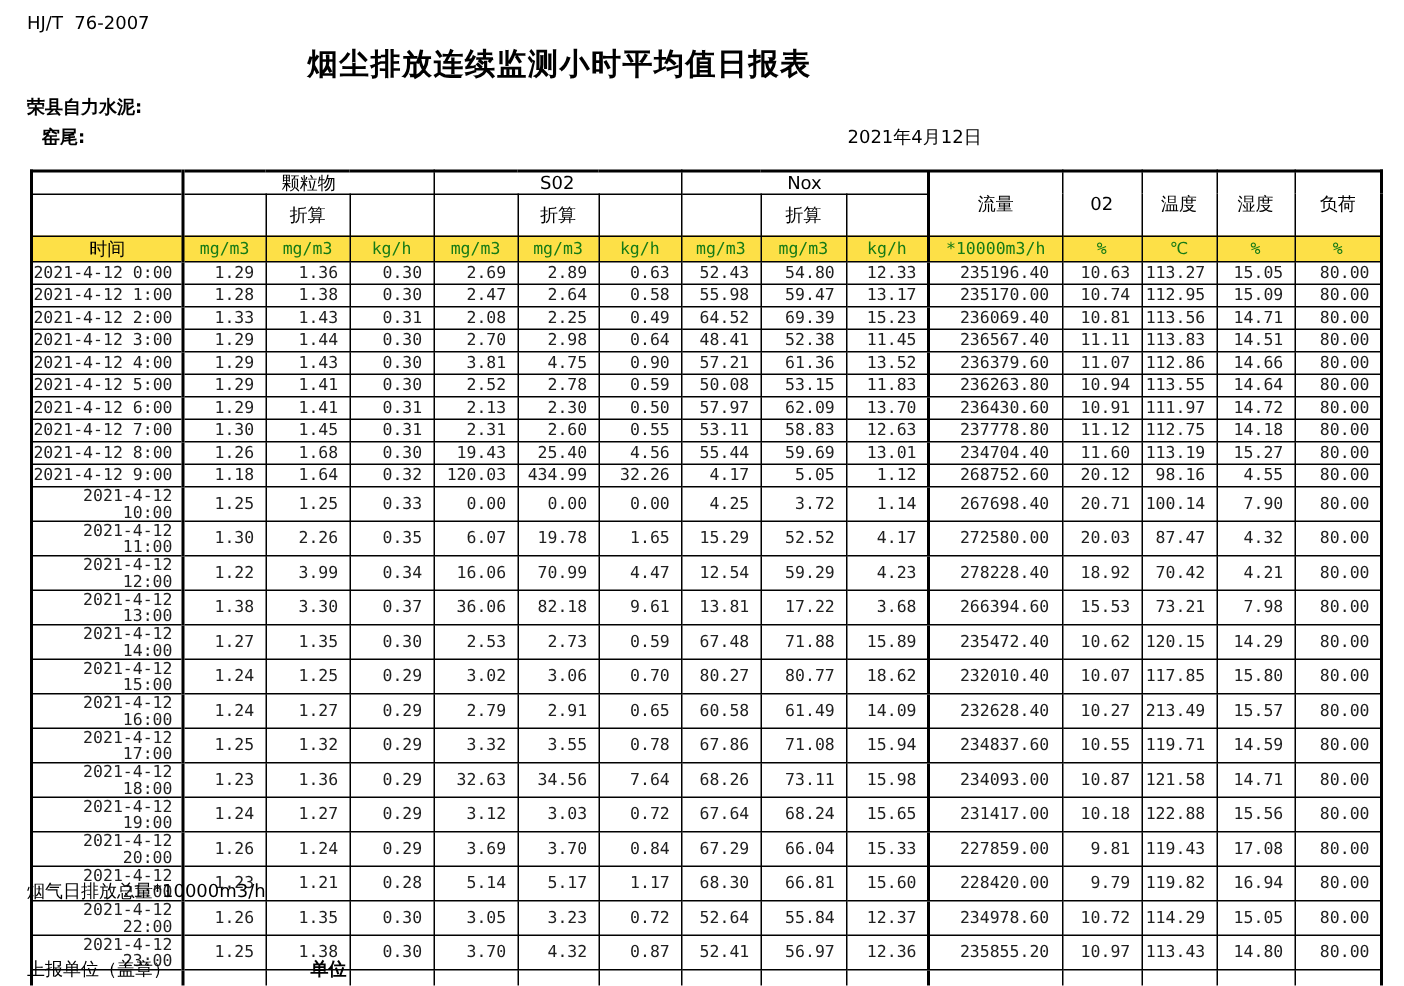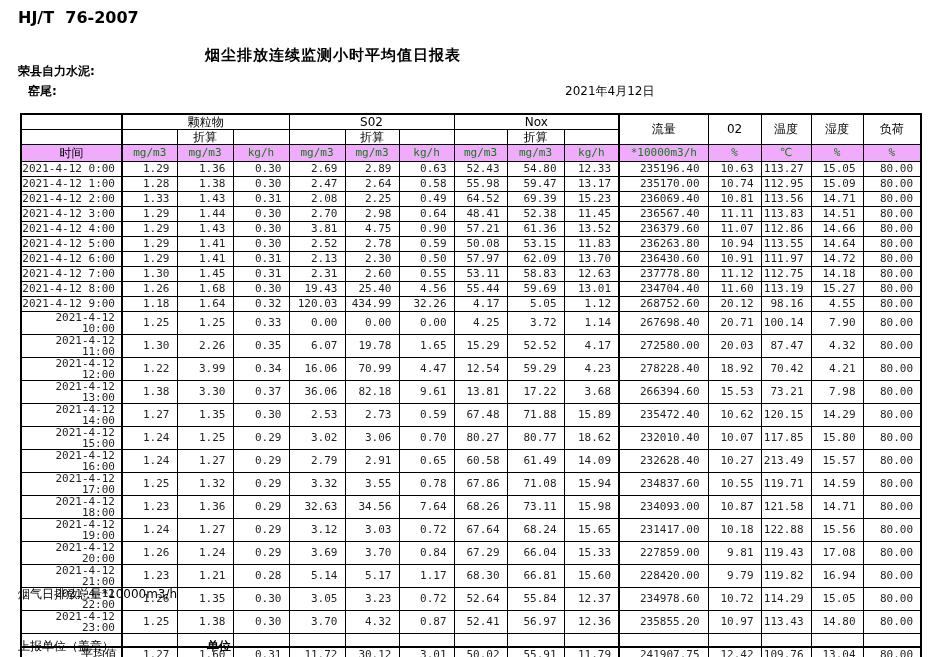--- a/index.html
+++ b/index.html
@@ -2,47 +2,47 @@
 <html><head>
 <meta charset="utf-8">
 <style>
   html,body{margin:0;padding:0;}
   body{
     width:936px;height:657px;position:relative;background:#ffffff;
     font-family:"DejaVu Sans","Liberation Sans",sans-serif;color:#000;
     overflow:hidden;
   }
   .abs{position:absolute;white-space:pre;}
-  #standard{left:18px;top:8px;font-size:16px;font-weight:bold;}
-  #title{left:205px;top:29px;font-size:15px;font-weight:bold;letter-spacing:1px;margin-top:17px;}
+  #standard{left:18px;top:8px;font-size:12px;font-weight:normal;}
+  #title{left:205px;top:29px;font-size:20px;font-weight:bold;letter-spacing:1px;}
   #company{left:18px;top:63px;font-size:12px;font-weight:bold;text-align:center;}
   #station{left:28px;top:83px;font-size:12px;font-weight:bold;text-align:center;}
   #date{left:565px;top:83px;font-size:12px;}
   #note{left:18px;top:586px;font-size:12px;font-weight:normal;}
   #report-unit{left:18px;top:638px;font-size:12px;font-weight:normal;}
   #unit-label{left:207px;top:638px;font-size:12px;font-weight:bold;}
 
   table{
     position:absolute;left:20px;top:113px;width:900px;
     border-collapse:collapse;table-layout:fixed;
     border:2px solid #000;
   }
   th,td{
     border:1px solid #000;padding:0;overflow:visible;
     font-weight:normal;line-height:1;
   }
   thead th{font-size:12px;text-align:center;}
   tr.rA{height:15px}
-  tr.rB{height:15px}
+  tr.rB{height:28px}
   tr.rC{height:17px}
   tr.rd{height:15px}
   tr.rsp{height:14px}
   tr.rs{height:14px}
   tr.rC th{
-    background:#f0abfc;color:#157a15;
+    background:#fde047;color:#157a15;
     font-family:"DejaVu Sans Mono","DejaVu Sans",monospace;font-size:11px;
   }
   tr.rC th.time-h{color:#000;font-family:"DejaVu Sans","Liberation Sans",sans-serif;font-size:12px;}
   td.num,td.time{
     text-align:right;font-family:"DejaVu Sans Mono","DejaVu Sans",monospace;
     font-size:11px;color:#1f1f1f;padding-right:7px;
   }
   td.time{padding-right:6px;}
   td.flowcol{padding-right:8px;}
   .bl2{border-left-width:2px;}

